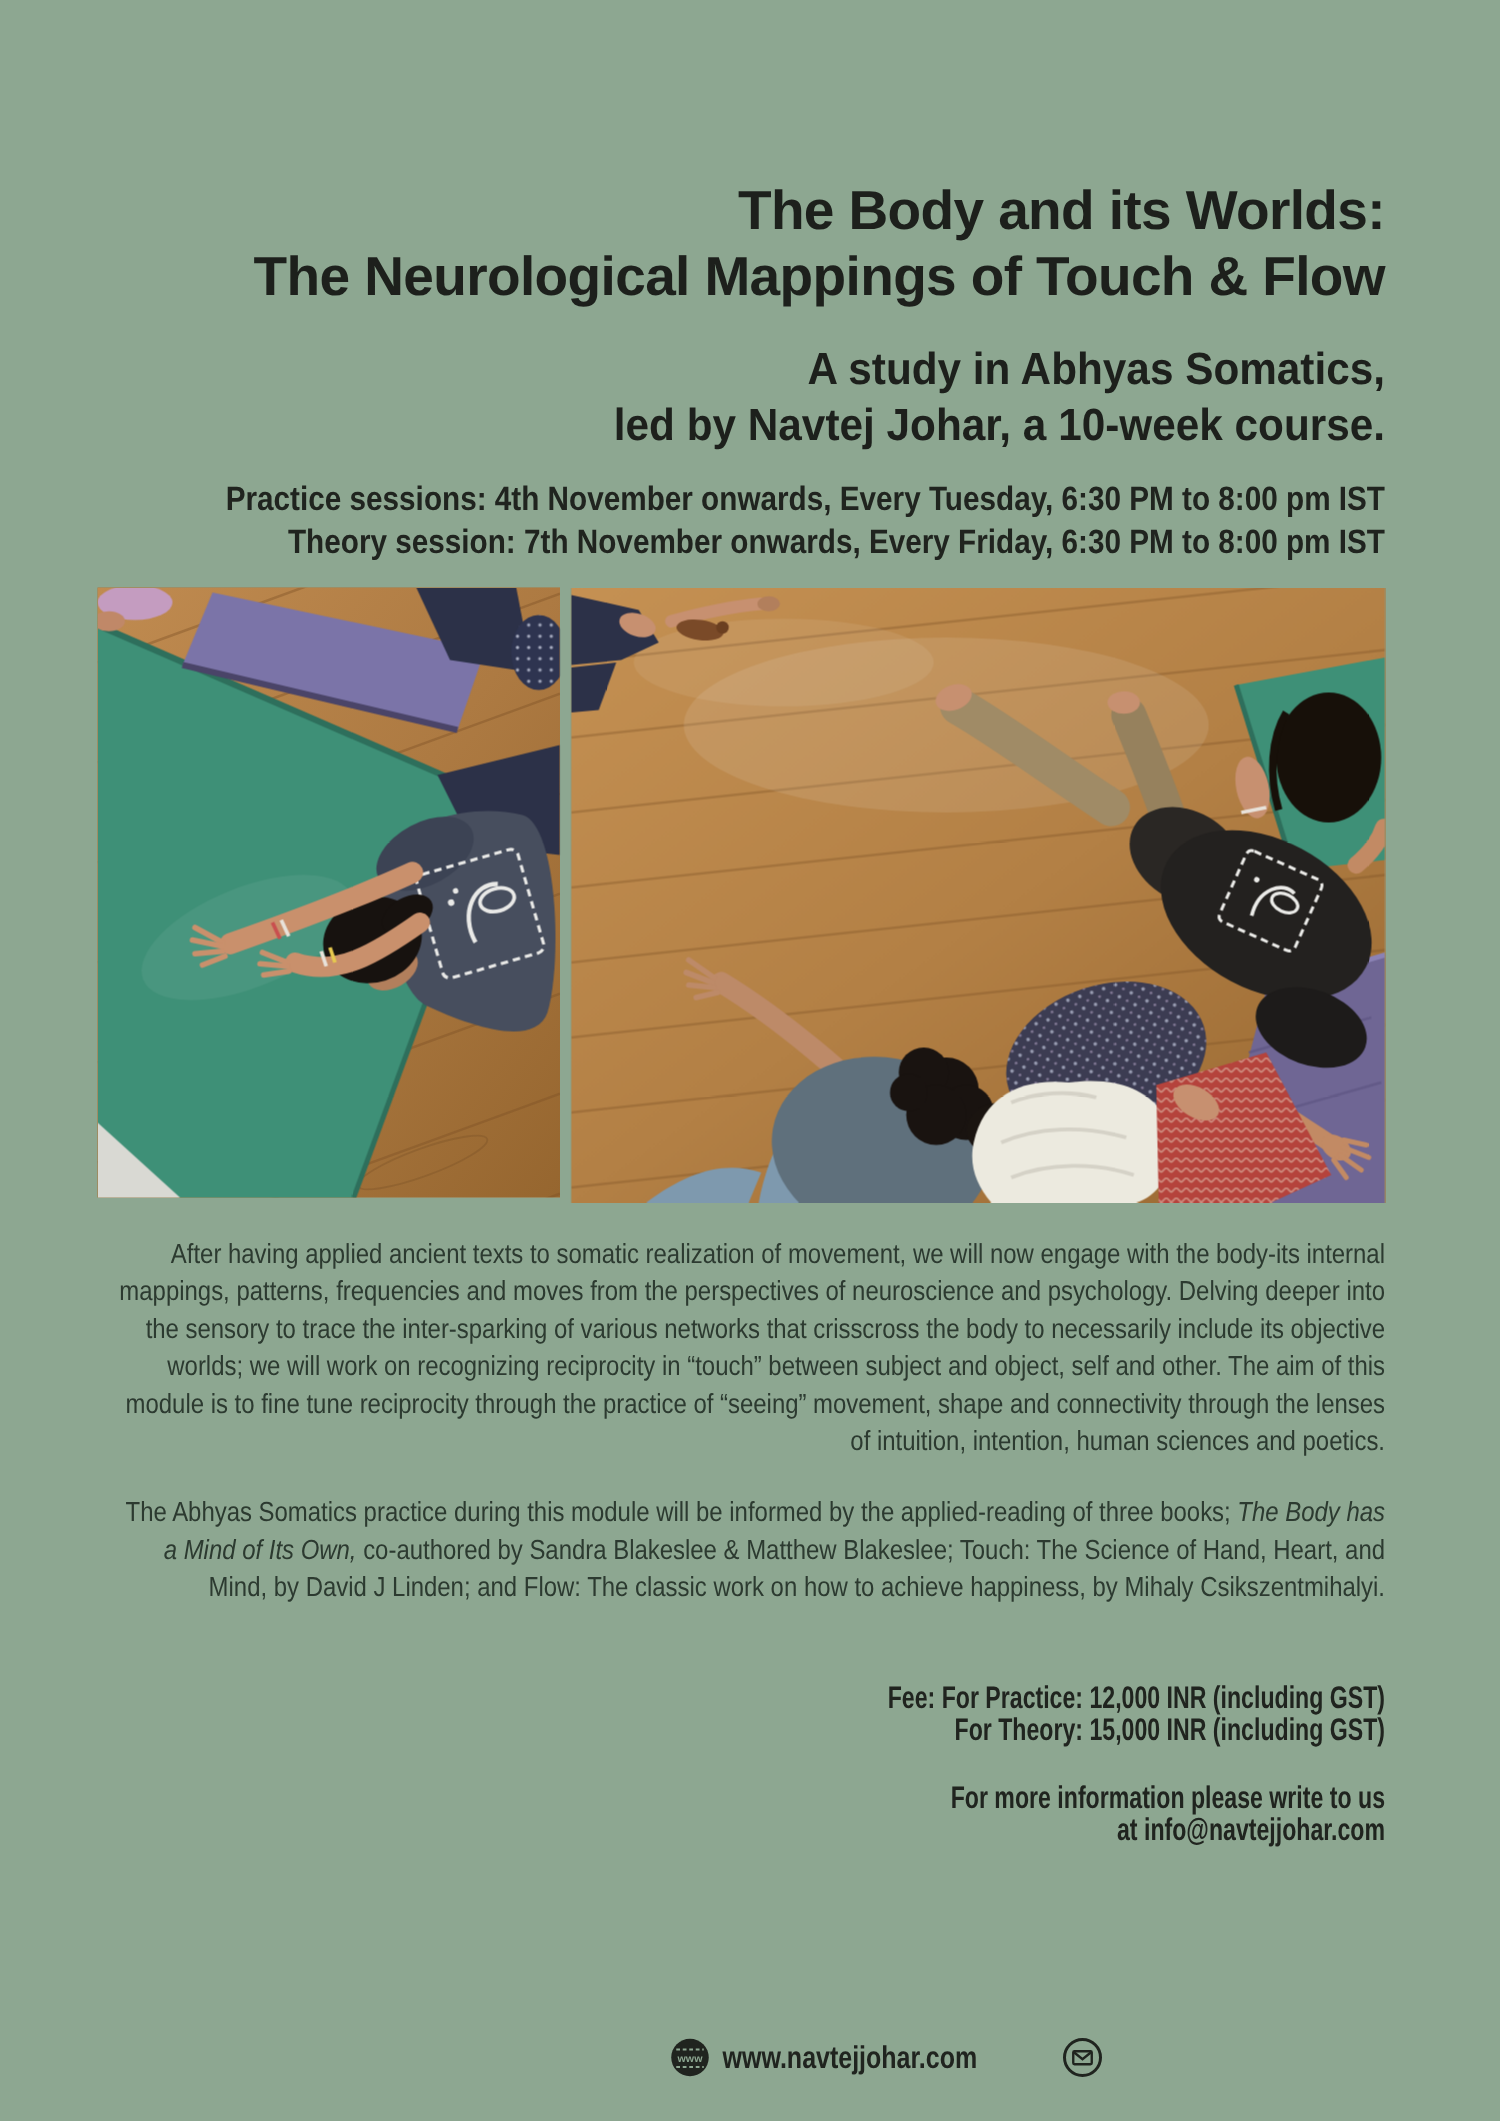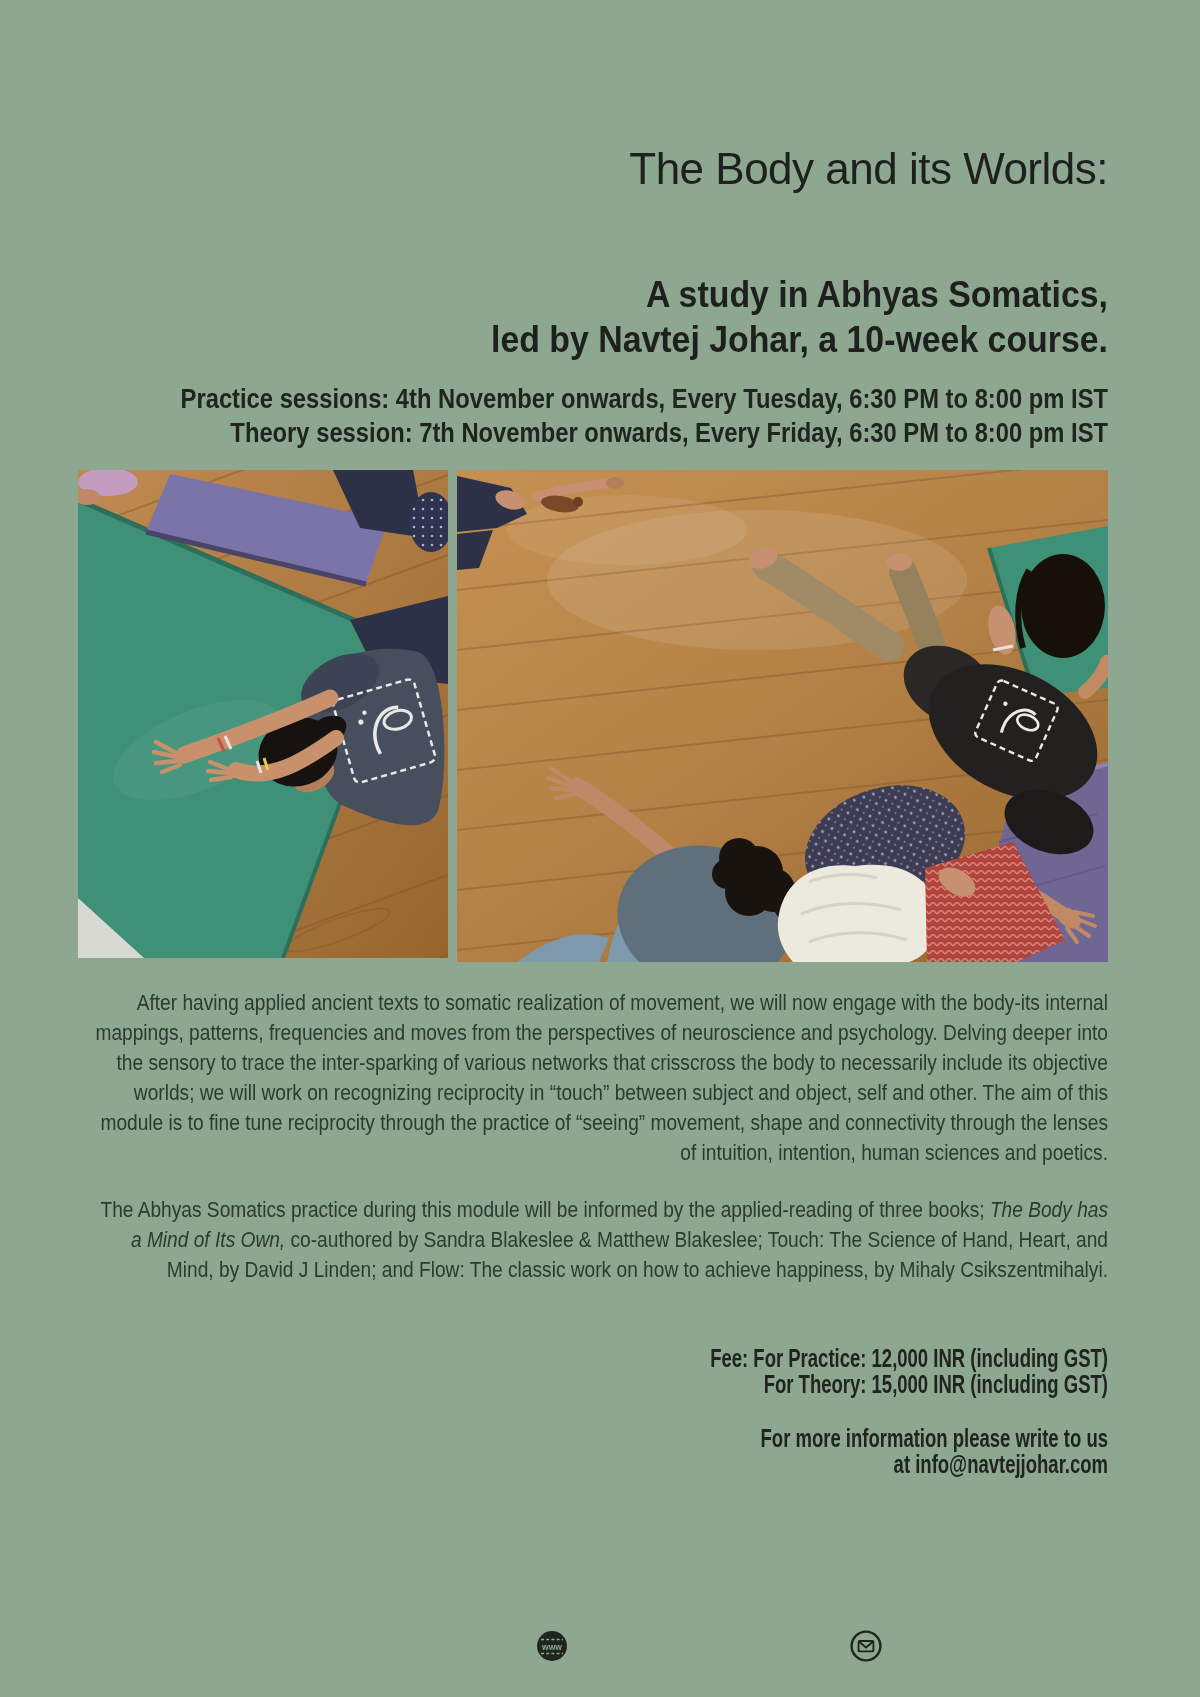--- a/index.html
+++ b/index.html
@@ -6,21 +6,21 @@
   .poster{
     position:relative;width:1200px;height:1697px;margin:0 auto;
     background:#8da791;overflow:hidden;
     font-family:"Liberation Sans","DejaVu Sans",sans-serif;
     color:#20241f;
   }
   .abs{position:absolute;}
   
   .title{
     top:142px;right:92px;left:92px;text-align:right;
-    font-size:44px;font-weight:normal;line-height:53px;color:#1d201c;
+    font-size:44px;font-weight:bold;line-height:53px;color:#1d201c;
     letter-spacing:-0.5px;
   }
   .subtitle{
     top:272px;right:92px;left:92px;text-align:right;
     font-size:36px;font-weight:bold;line-height:45px;color:#1d201c;
     transform:scaleX(0.94);transform-origin:100% 0;
   }
   .schedule{
     top:382px;right:92px;left:52px;text-align:right;
     font-size:27px;font-weight:bold;line-height:34px;color:#20241f;
@@ -58,20 +58,21 @@
     transform:scaleX(0.8);transform-origin:0 50%;
   }
 </style>
 </head>
 <body>
 
 <div class="poster">
 
   <div class="abs title">
     <div>The Body and its Worlds:</div>
+    <div>The Neurological Mappings of Touch &amp; Flow</div>
   </div>
 
   <div class="abs subtitle">
     <div>A study in Abhyas Somatics,</div>
     <div>led by Navtej Johar, a 10-week course.</div>
   </div>
 
   <div class="abs schedule">
     <div>Practice sessions: 4th November onwards, Every Tuesday, 6:30 PM to 8:00 pm IST</div>
     <div>Theory session: 7th November onwards, Every Friday, 6:30 PM to 8:00 pm IST</div>
@@ -311,20 +312,23 @@
   </div>
 
   <div class="abs footer-item" style="left:536px;justify-content:center;">
     <svg width="32" height="32" viewBox="0 0 32 32">
       <circle cx="16" cy="16" r="15" fill="#20241f"></circle>
       <line x1="5" y1="9.5" x2="27" y2="9.5" stroke="#8da791" stroke-width="1.6" stroke-dasharray="3 2.2"></line>
       <line x1="5" y1="23.5" x2="27" y2="23.5" stroke="#8da791" stroke-width="1.6" stroke-dasharray="3 2.2"></line>
       <text x="16" y="19.5" text-anchor="middle" font-family="Liberation Sans, sans-serif" font-size="8.5" font-weight="bold" fill="#8da791">www</text>
     </svg>
   </div>
+  <div class="abs footer-item" style="left:578px;">
+    <span class="f-text">www.navtejjohar.com</span>
+  </div>
   <div class="abs footer-item" style="left:850px;">
     <svg width="32" height="32" viewBox="0 0 32 32">
       <circle cx="16" cy="16" r="14.4" fill="none" stroke="#20241f" stroke-width="2.4"></circle>
       <rect x="8.6" y="11" width="14.8" height="10.4" rx="1" fill="none" stroke="#20241f" stroke-width="1.9"></rect>
       <path d="M8.9,11.6 L16,17.4 L23.1,11.6" fill="none" stroke="#20241f" stroke-width="1.9"></path>
     </svg>
   </div>
 
 </div>
 

